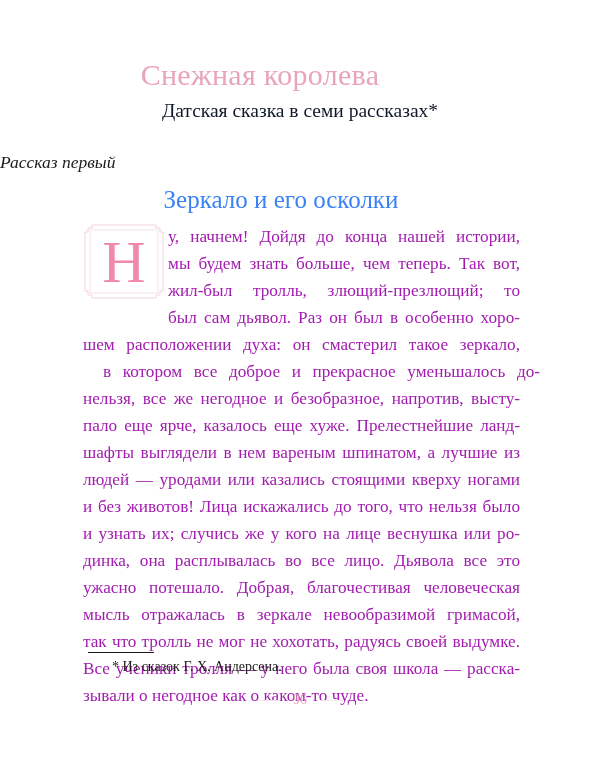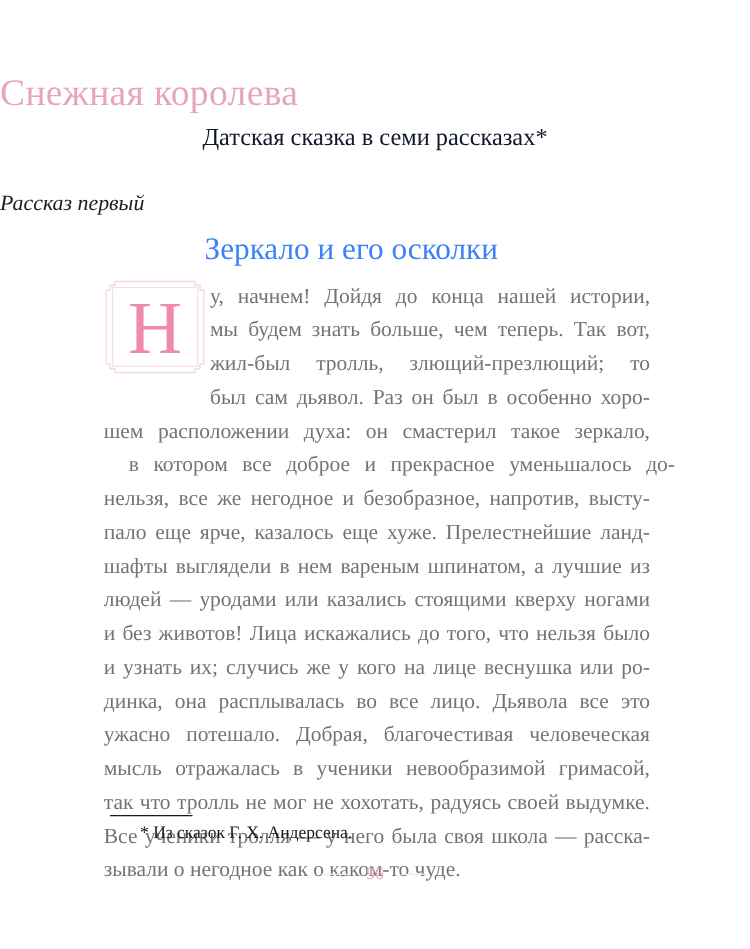--- a/index.html
+++ b/index.html
@@ -17,21 +17,21 @@
   }
   .page {
     position: absolute;
     left: 0; top: 0;
     width: 600px; height: 759px;
   }
   .title {
     position: absolute;
     top: 58px;
     left: 0; width: 520px;
-    text-align: left;
+    text-align: center;
     font-size: 30px;
     color: #e8a4bd;
     letter-spacing: 0.3px;
     margin: 0;
     font-weight: normal;
   }
   .subtitle {
     position: absolute;
     top: 100px;
     left: 0; width: 600px;
@@ -84,21 +84,21 @@
     left: 0; top: 0;
     width: 600px;
   }
   .line {
     position: absolute;
     font-size: 17.2px;
     white-space: nowrap;
     line-height: 20px;
     text-align: justify;
     text-align-last: justify;
-    color: #737373;
+    color: #a21caf;
   }
   .line.last {
     text-align-last: left;
   }
   .footnote-rule {
     position: absolute;
     left: 88px;
     top: 652px;
     width: 66px;
     height: 0;
@@ -162,21 +162,21 @@
     <div class="line" style="left:83px;width:437px;top:335px;">шем расположении духа: он смастерил такое зеркало,</div>
     <div class="line" style="left:83px;width:437px;top:362px;margin-left:20px;">в котором все доброе и прекрасное уменьшалось до-</div>
     <div class="line" style="left:83px;width:437px;top:389px;">нельзя, все же негодное и безобразное, напротив, высту-</div>
     <div class="line" style="left:83px;width:437px;top:416px;">пало еще ярче, казалось еще хуже. Прелестнейшие ланд-</div>
     <div class="line" style="left:83px;width:437px;top:443px;">шафты выглядели в нем вареным шпинатом, а лучшие из</div>
     <div class="line" style="left:83px;width:437px;top:470px;">людей — уродами или казались стоящими кверху ногами</div>
     <div class="line" style="left:83px;width:437px;top:497px;">и без животов! Лица искажались до того, что нельзя было</div>
     <div class="line" style="left:83px;width:437px;top:524px;">и узнать их; случись же у кого на лице веснушка или ро-</div>
     <div class="line" style="left:83px;width:437px;top:551px;">динка, она расплывалась во все лицо. Дьявола все это</div>
     <div class="line" style="left:83px;width:437px;top:578px;">ужасно потешало. Добрая, благочестивая человеческая</div>
-    <div class="line" style="left:83px;width:437px;top:605px;">мысль отражалась в ученики невообразимой гримасой,</div>
+    <div class="line" style="left:83px;width:437px;top:605px;">мысль отражалась в зеркале невообразимой гримасой,</div>
     <div class="line" style="left:83px;width:437px;top:632px;">так что тролль не мог не хохотать, радуясь своей выдумке.</div>
     <div class="line" style="left:83px;width:437px;top:659px;">Все ученики тролля — у него была своя школа — расска-</div>
     <div class="line last" style="left:83px;width:437px;top:686px;">зывали о негодное как о каком-то чуде.</div>
   </div>
 
   <div class="footnote-rule"></div>
   <div class="footnote">* Из сказок Г. Х. Андерсена.</div>
 
   <div class="page-number-wrap">
     <span class="pn-rule"></span>

